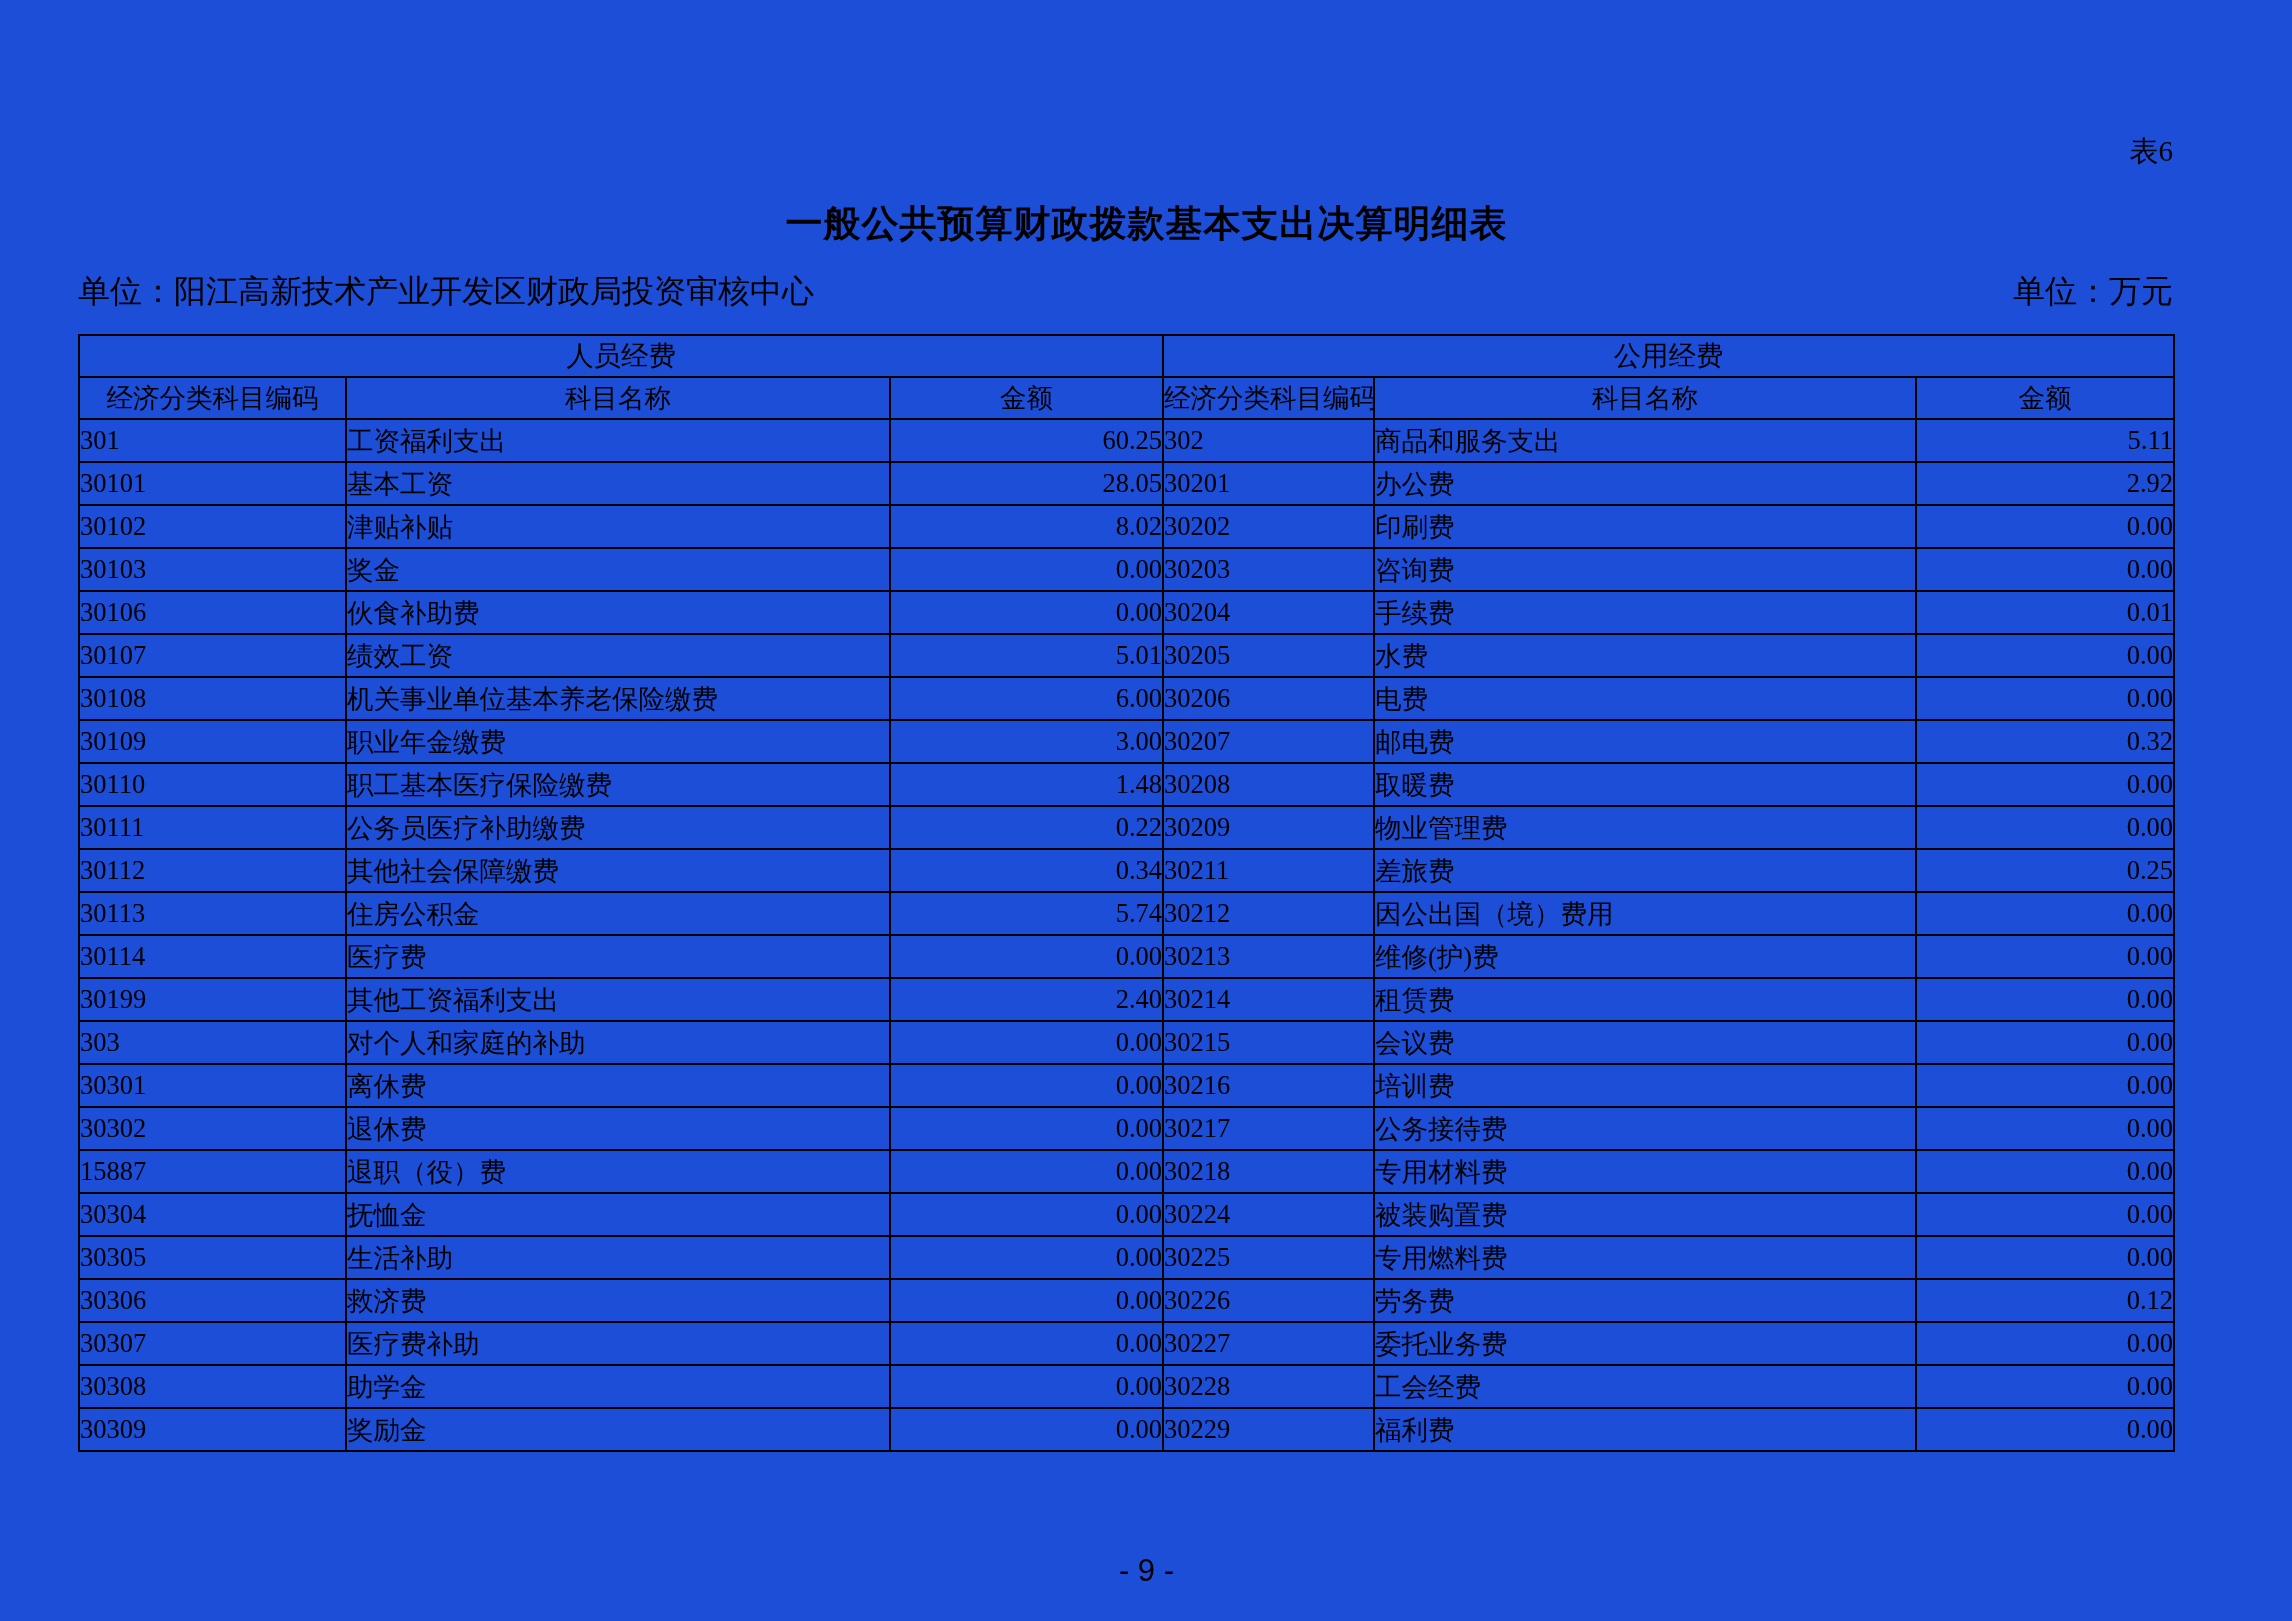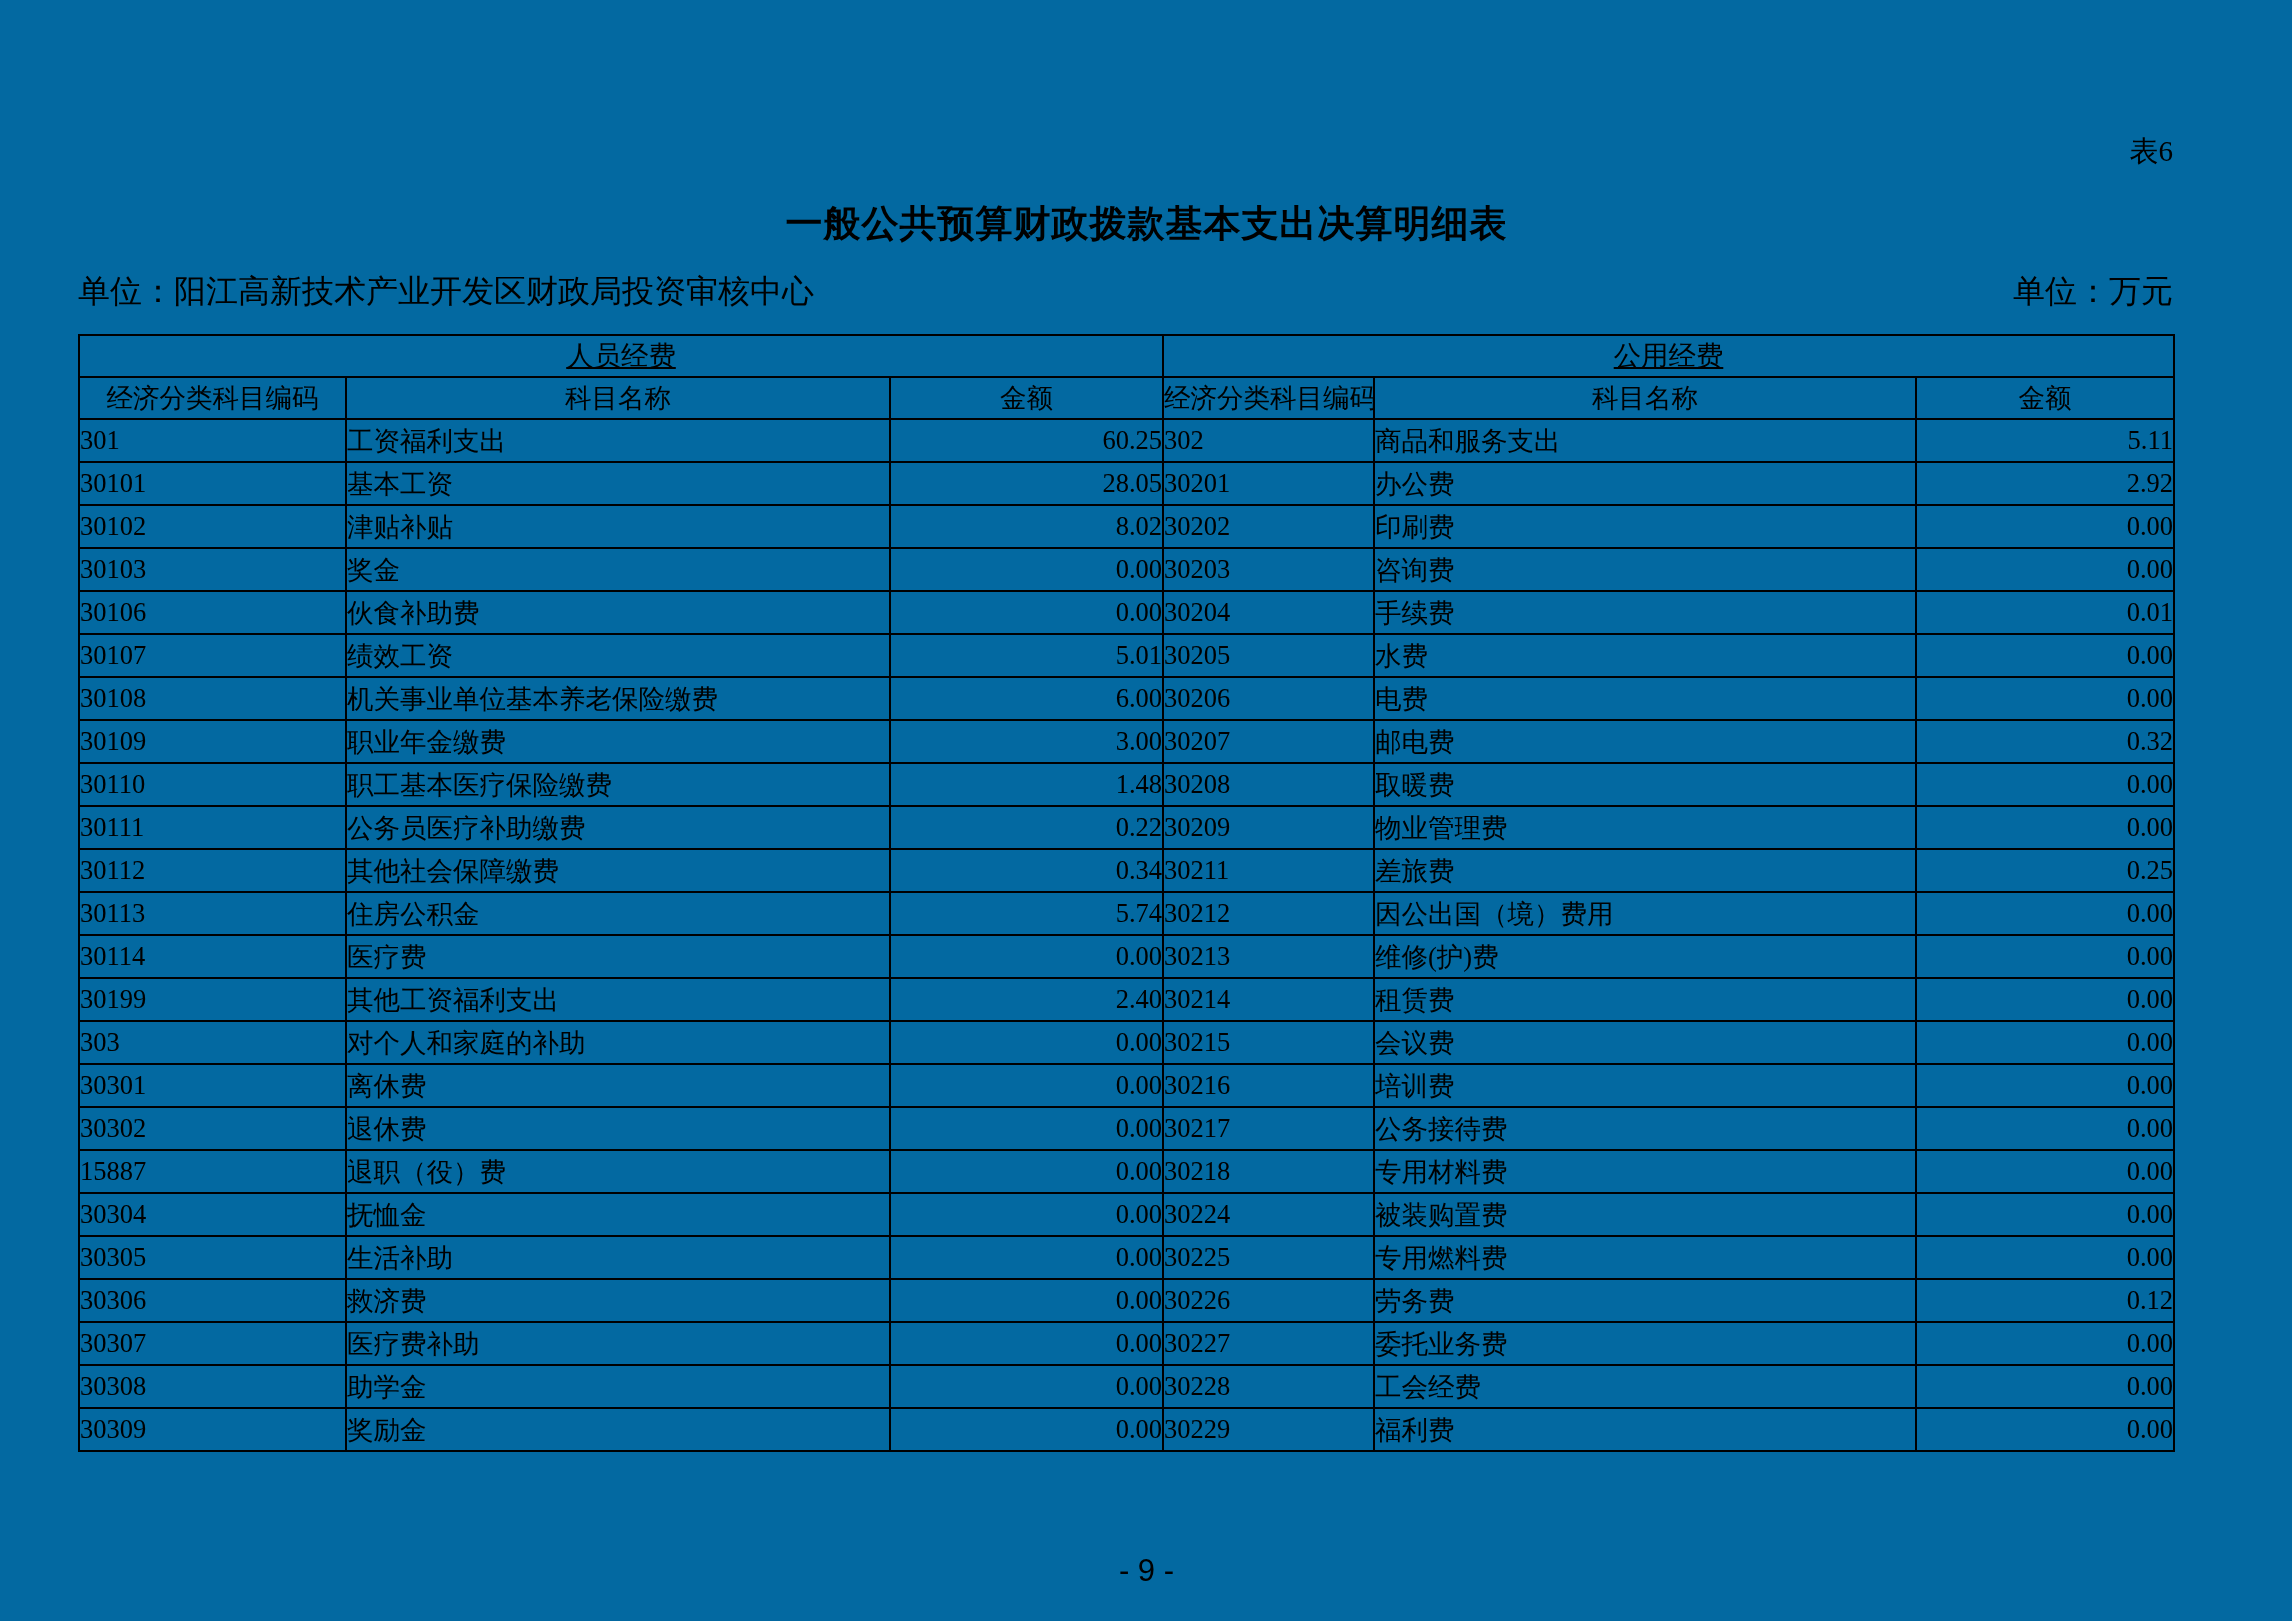--- a/index.html
+++ b/index.html
@@ -1,19 +1,19 @@
 <!DOCTYPE html>
 <html><head>
 <meta charset="utf-8">
 <style>
   html,body{margin:0;padding:0;background:#fff;}
   .page{
     position:relative;
     width:2293px;height:1621px;
-    background:#0369a1;color:#000;
+    background:#1d4ed8;color:#000;
     font-family:"Liberation Serif","DejaVu Serif",serif;
     overflow:hidden;
   }
   .table-label{
     position:absolute;top:135px;left:0;width:2173px;
     text-align:right;font-size:29px;line-height:33px;
   }
   .doc-title{
     position:absolute;top:201px;left:0;width:2293px;
     text-align:center;font-size:37px;line-height:45px;font-weight:700;
@@ -35,21 +35,21 @@
   table.main th, table.main td{
     border:2px solid #000;
     border-top-width:2.9px;border-bottom-width:2.9px;
     padding:0;margin:0;
     font-weight:400;
     overflow:hidden;white-space:nowrap;
   }
   tr.group-row{height:42px;}
   tr.head-row{height:42px;margin-top:12px;}
   tr.data-row{height:43px;}
-  th.group-cell{text-align:center;font-size:27.4px;text-decoration:underline;}
+  th.group-cell{text-align:center;font-size:27.4px;}
   th.col-head{text-align:center;font-size:26.5px;}
   td.cell-code{text-align:left;padding-left:17.6px;}
   td.cell-name{text-align:left;padding-left:19.6px;}
   td.cell-amount{text-align:right;padding-right:8.8px;}
   .page-number{
     position:absolute;top:1553px;left:0;width:2293px;
     text-align:center;font-size:31px;
     font-family:"Liberation Sans","DejaVu Sans",sans-serif;
   }
 </style>

